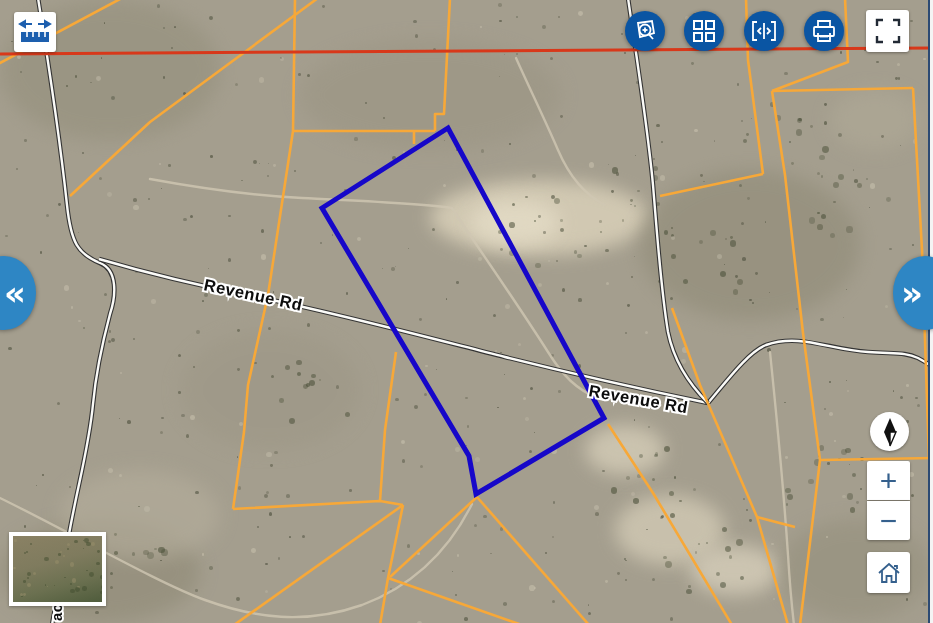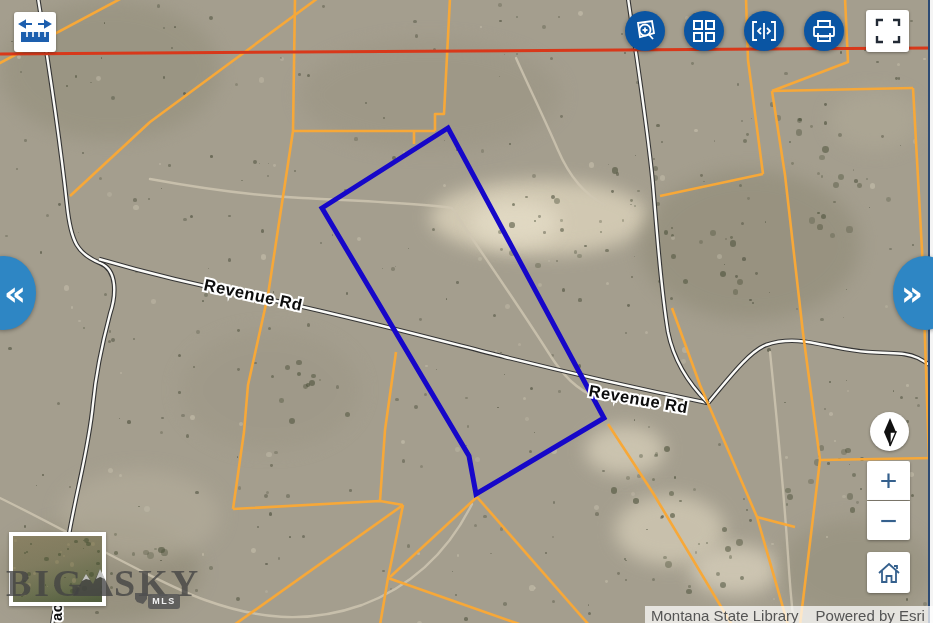--- a/index.html
+++ b/index.html
@@ -796,32 +796,16 @@
         <div class="dot" style="left: 83.7395px; top: 13.8633px; width: 2.96857px; height: 2.96857px; background: rgb(63, 76, 46); opacity: 0.5;"></div>
         <div class="dot" style="left: 58.6208px; top: 42.1778px; width: 4.79653px; height: 4.79653px; background: rgb(154, 143, 107); opacity: 0.5;"></div>
         <div class="dot" style="left: 61.9455px; top: 50.6901px; width: 4.93738px; height: 4.93738px; background: rgb(63, 76, 46); opacity: 0.5;"></div>
         <div class="dot" style="left: 69.6617px; top: 3.86808px; width: 1.01327px; height: 1.01327px; background: rgb(63, 76, 46); opacity: 0.5;"></div>
         <div class="dot" style="left: 19.8463px; top: 35.5761px; width: 3.04583px; height: 3.04583px; background: rgb(154, 143, 107); opacity: 0.5;"></div>
         <div class="dot" style="left: 87.0569px; top: 39.4357px; width: 3.57194px; height: 3.57194px; background: rgb(63, 76, 46); opacity: 0.5;"></div>
         <div class="dot" style="left: 12.8767px; top: 14.9291px; width: 1.86234px; height: 1.86234px; background: rgb(63, 76, 46); opacity: 0.5;"></div>
       </div>
   </div>
 
-  <div id="watermark">
-    <span class="wm-word" id="wm-big">BIG</span>
-    <svg id="wm-mtn" width="42" height="30" viewBox="0 0 42 30">
-      <path d="M1,29 L14,7 L21,17 L28,2 L41,29 Z" fill="rgba(66,66,66,.78)"></path>
-      <path d="M14,7 L18,13 L14,12 L10,14 Z" fill="rgba(255,255,255,.65)"></path>
-      <path d="M28,2 L33,12 L28,10 L24,12 Z" fill="rgba(255,255,255,.65)"></path>
-    </svg>
-    <span class="wm-word" id="wm-sky">SKY</span>
-    <svg id="wm-state" width="14" height="14" viewBox="0 0 14 14">
-      <path d="M1,1 L13,1 L13,7 L9,12 L3,10 L1,7 Z" fill="rgba(80,80,80,.85)"></path>
-    </svg>
-    <div id="wm-badge">MLS</div>
-  </div>
-
-
-  <div id="attribution">
-    <span>Montana State Library</span><span>Powered by Esri</span>
-  </div>
+
+
 
 </div>
 
 </body></html>

